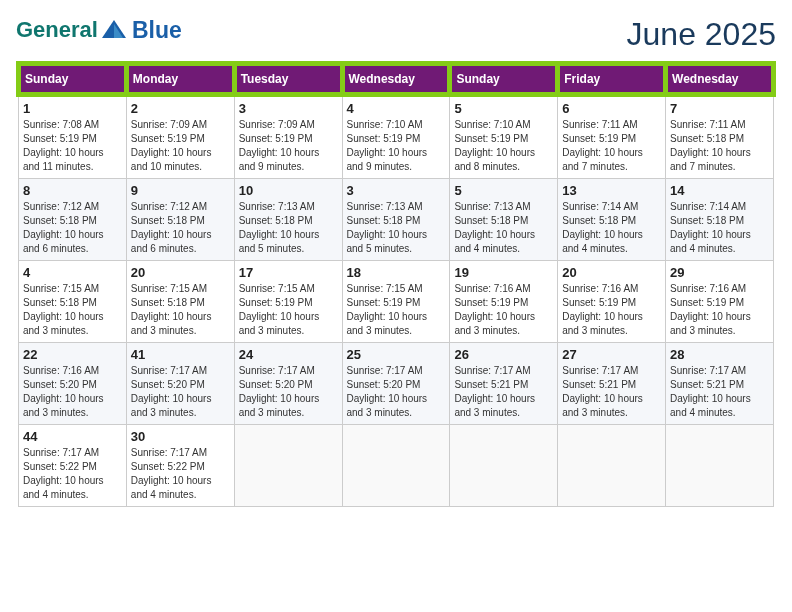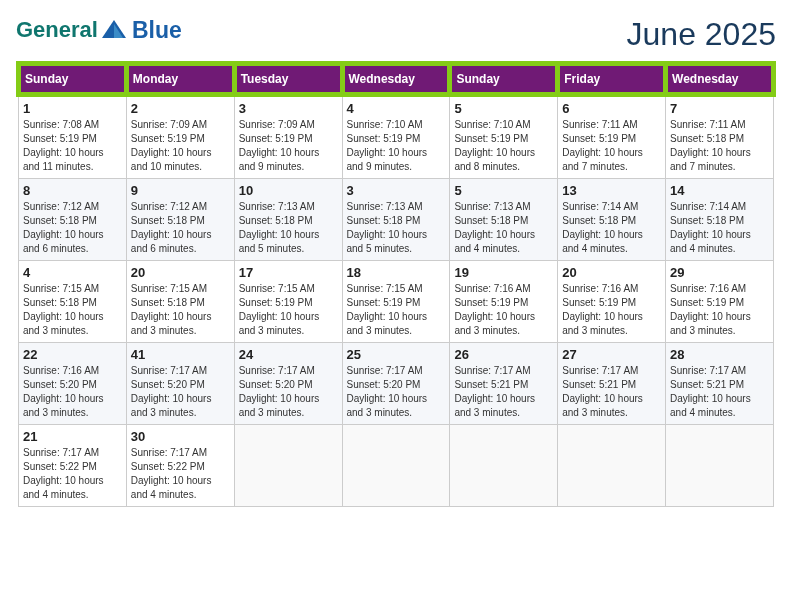--- a/index.html
+++ b/index.html
@@ -224,21 +224,21 @@
         <span class="day-number">27</span>
         <span class="day-info">Sunrise: 7:17 AM<br>Sunset: 5:21 PM<br>Daylight: 10 hours and 3 minutes.</span>
       </td>
         <td>
         <span class="day-number">28</span>
         <span class="day-info">Sunrise: 7:17 AM<br>Sunset: 5:21 PM<br>Daylight: 10 hours and 4 minutes.</span>
       </td>
       </tr>
       <tr>
         <td>
-        <span class="day-number">21</span>
+        <span class="day-number">44</span>
         <span class="day-info">Sunrise: 7:17 AM<br>Sunset: 5:22 PM<br>Daylight: 10 hours and 4 minutes.</span>
       </td>
         <td>
         <span class="day-number">30</span>
         <span class="day-info">Sunrise: 7:17 AM<br>Sunset: 5:22 PM<br>Daylight: 10 hours and 4 minutes.</span>
       </td>
         <td class="empty-cell"></td>
         <td class="empty-cell"></td>
         <td class="empty-cell"></td>
         <td class="empty-cell"></td>

